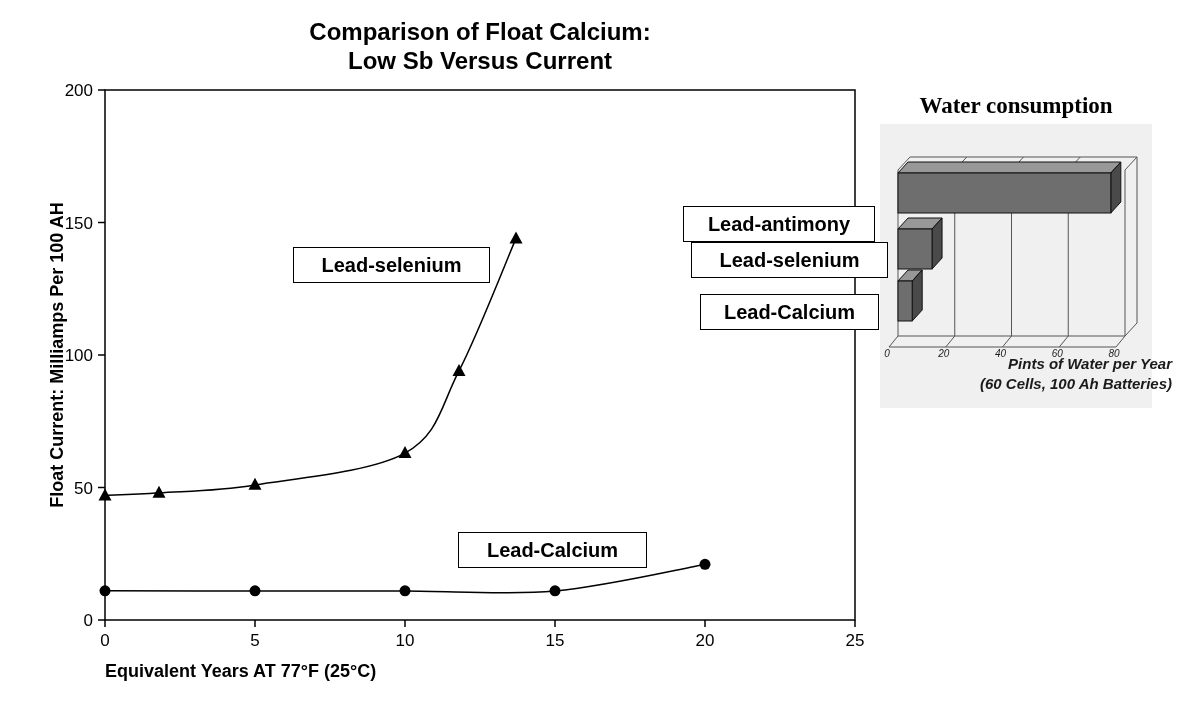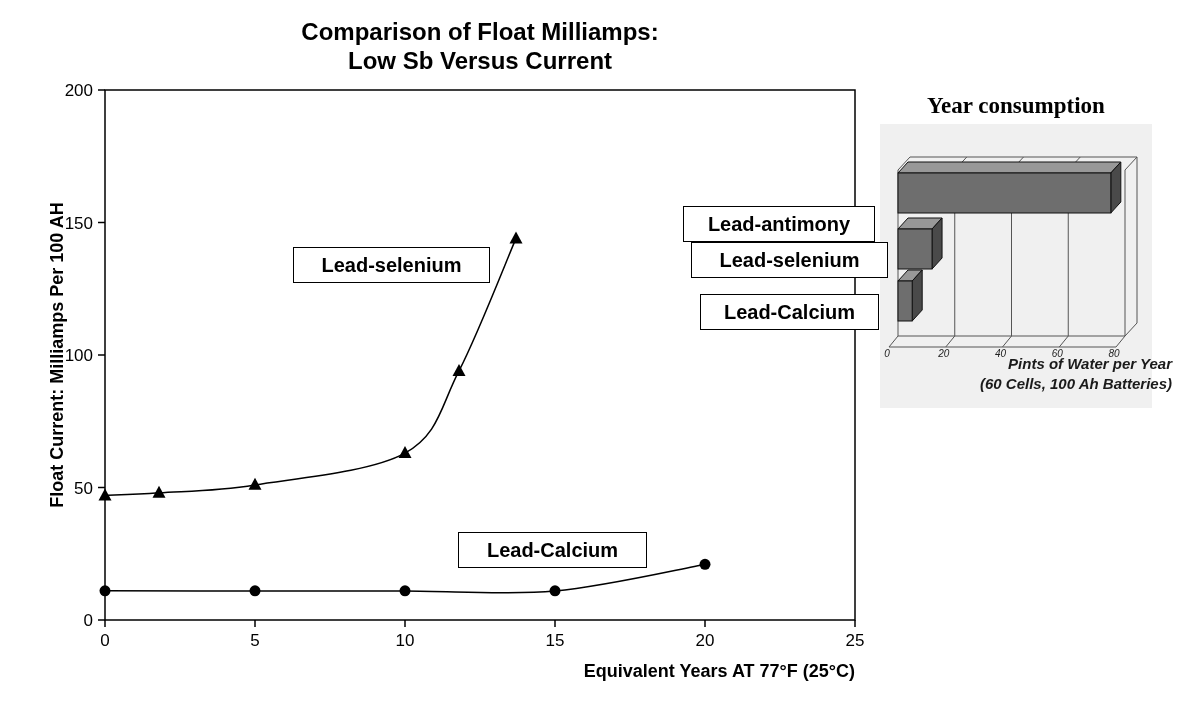--- a/index.html
+++ b/index.html
@@ -3,21 +3,21 @@
 <meta charset="utf-8">
 <style>
   html,body{margin:0;padding:0;background:#fff;}
   .page{position:relative;width:1200px;height:702px;background:#fff;overflow:hidden;
         font-family:"Liberation Sans",sans-serif;color:#000;}
   #chart-svg{position:absolute;left:0;top:0;}
   .main-title{position:absolute;left:105px;top:18px;width:750px;text-align:center;
               font-size:24px;font-weight:bold;line-height:1.2;}
   .ylab{position:absolute;left:57px;top:355px;transform:translate(-50%,-50%) rotate(-90deg);
         white-space:nowrap;font-weight:bold;font-size:18px;}
-  .xlab{position:absolute;left:105px;top:661px;width:750px;text-align:right;
+  .xlab{position:absolute;left:105px;top:661px;width:750px;text-align:left;
         font-weight:bold;font-size:18px;}
   .label-box{position:absolute;background:#fff;border:1.5px solid #000;
              display:flex;align-items:center;justify-content:center;
              font-weight:bold;font-size:20px;white-space:nowrap;box-sizing:border-box;}
   .wc-title{position:absolute;left:882px;top:93px;width:268px;text-align:center;
             font-family:"Liberation Serif",serif;font-weight:bold;font-size:23px;}
   .wc-caption{position:absolute;left:880px;top:354px;width:272px;text-align:right;
               font-weight:bold;font-style:italic;font-size:15px;line-height:1.3;color:#1a1a1a;padding-left:20px;}
 </style>
 </head>
@@ -107,33 +107,33 @@
         </g>
         <g>
           <polygon points="898,281 912.1875,281 922.1875,270 908,270" fill="#989898" stroke="#111" stroke-width="1"></polygon>
           <polygon points="912.1875,281 912.1875,321 922.1875,310 922.1875,270" fill="#4a4a4a" stroke="#111" stroke-width="1"></polygon>
           <rect x="898" y="281" width="14.1875" height="40" fill="#6e6e6e" stroke="#111" stroke-width="1"></rect>
         </g>
       </g>
     </svg>
 
   <div class="main-title">
-    <div>Comparison of Float Milliamps:</div>
+    <div>Comparison of Float Calcium:</div>
     <div>Low Sb Versus Current</div>
   </div>
 
   <div class="ylab">Float Current: Milliamps Per 100 AH</div>
   <div class="xlab">Equivalent Years AT 77°F (25°C)</div>
 
   <div class="label-box" style="left:293px;top:247px;width:197px;height:36px;">Lead-selenium</div>
   <div class="label-box" style="left:458px;top:532px;width:189px;height:36px;">Lead-Calcium</div>
 
   <div class="label-box" style="left:683px;top:182px;width:192px;height:36px;margin-top:24px;">Lead-antimony</div>
   <div class="label-box" style="left:691px;top:242px;width:197px;height:36px;">Lead-selenium</div>
   <div class="label-box" style="left:700px;top:294px;width:179px;height:36px;">Lead-Calcium</div>
 
-  <div class="wc-title">Year consumption</div>
+  <div class="wc-title">Water consumption</div>
   <div class="wc-caption">
     <div>Pints of Water per Year</div>
     <div>(60 Cells, 100 Ah Batteries)</div>
   </div>
 
 </div>
 
 </body></html>

